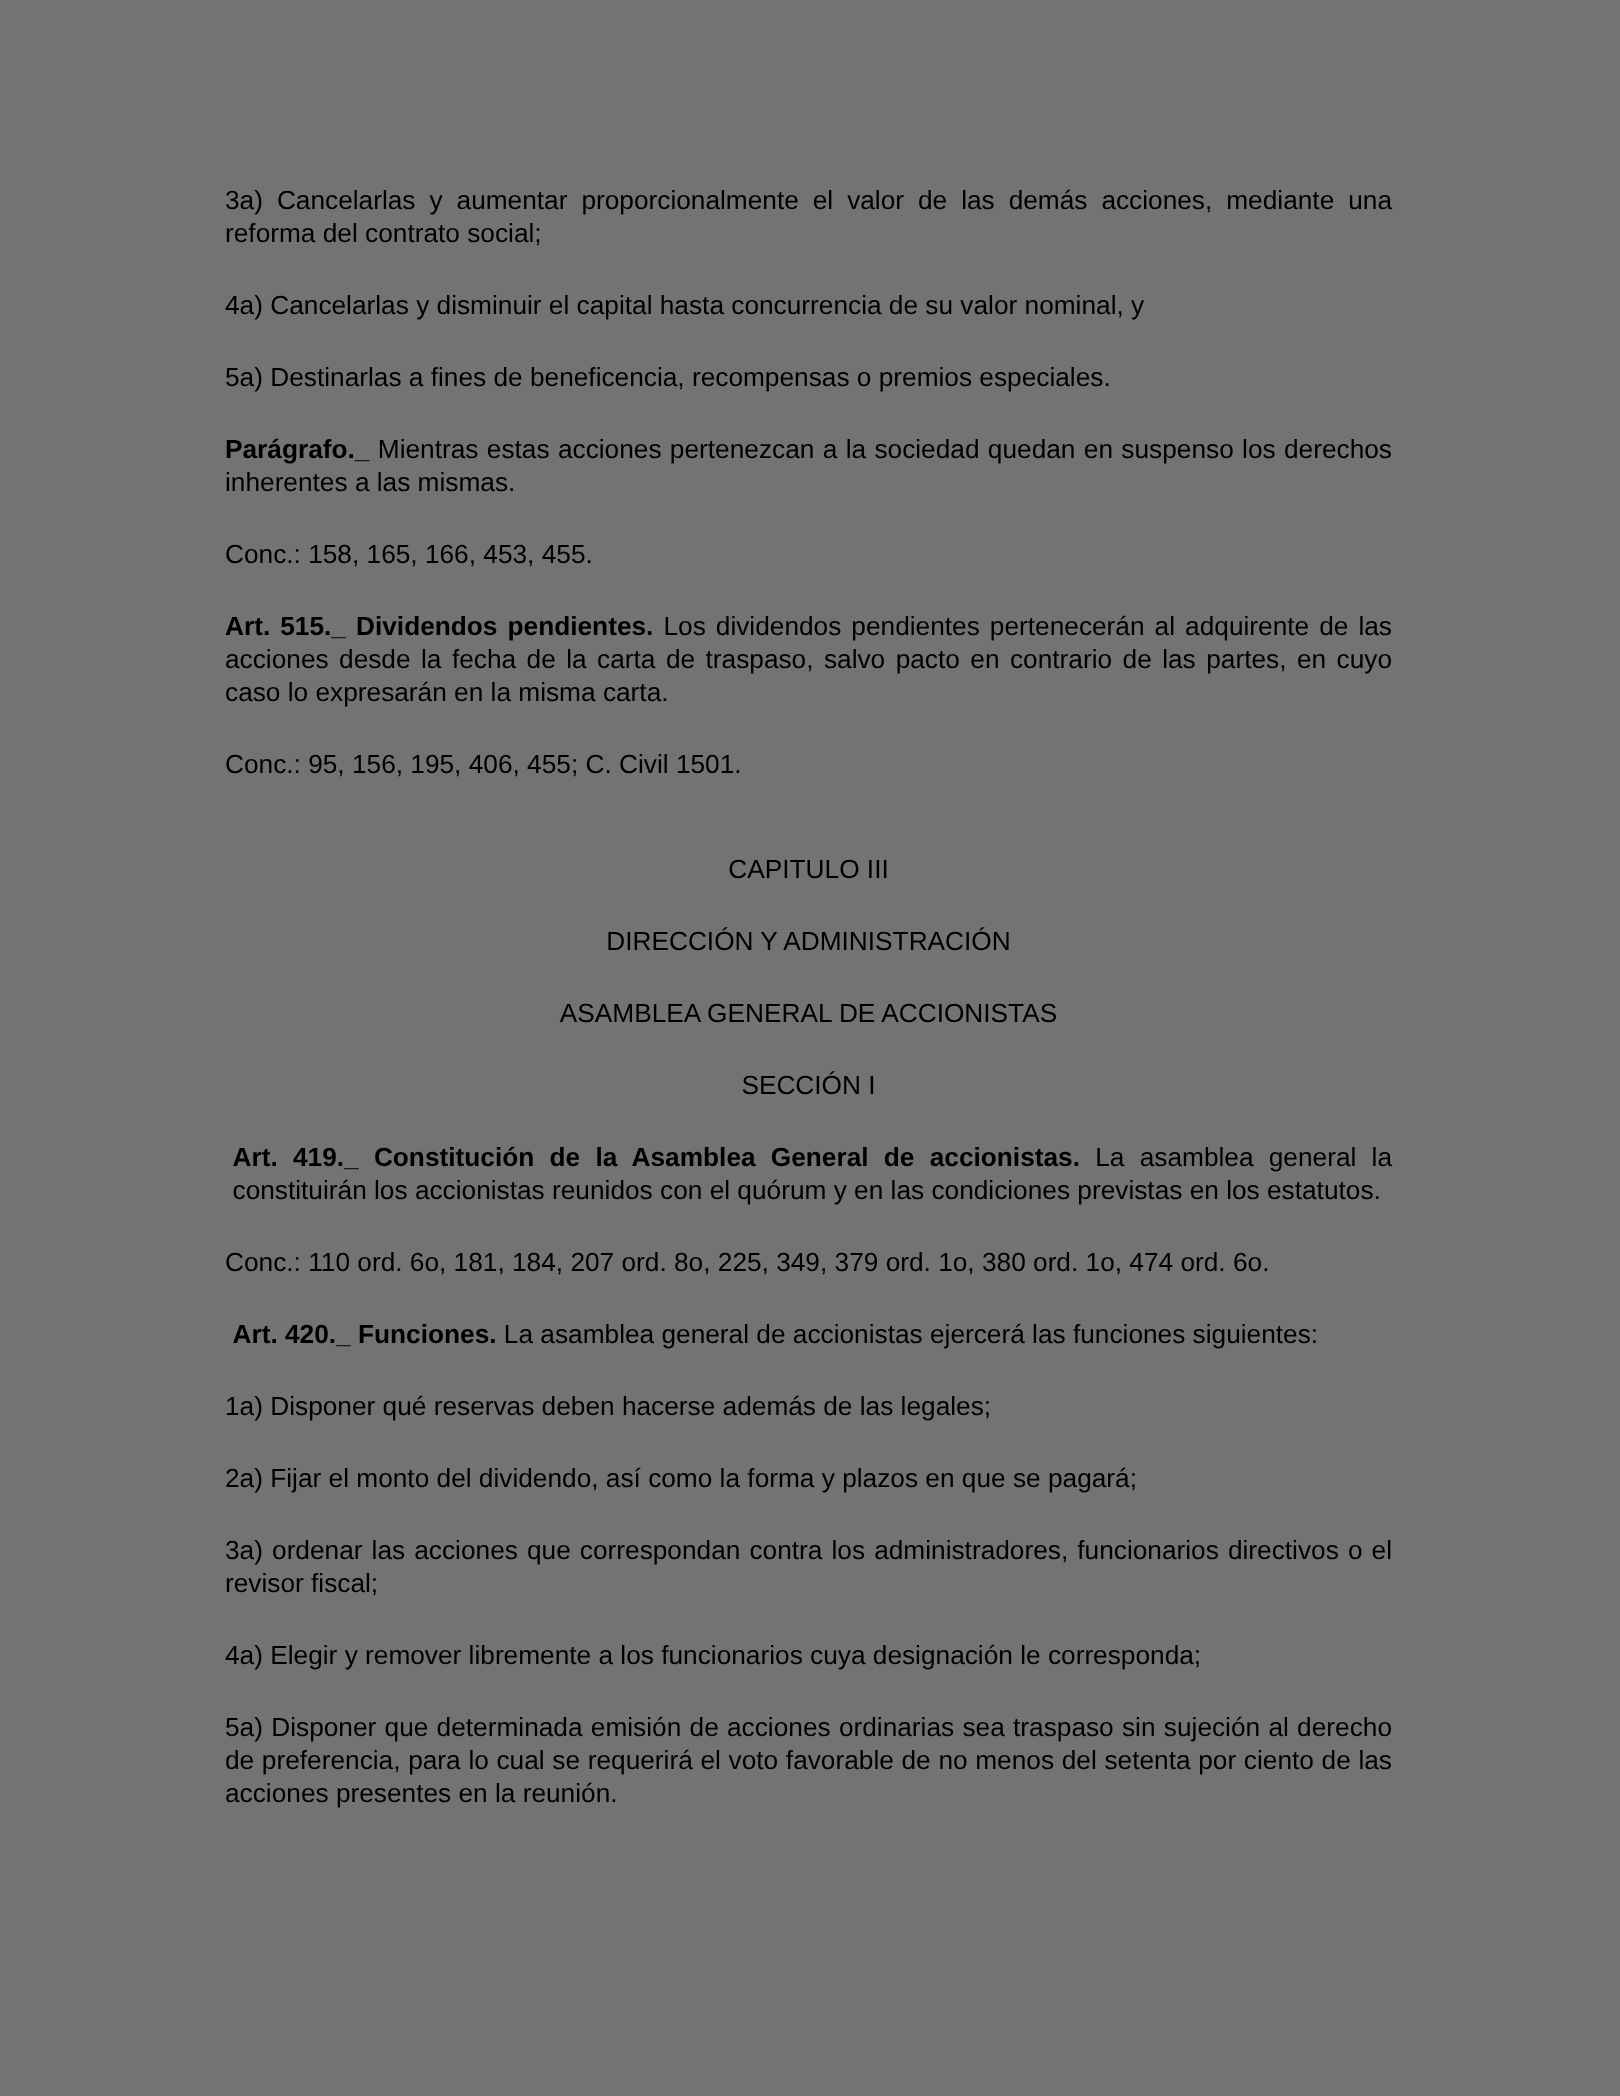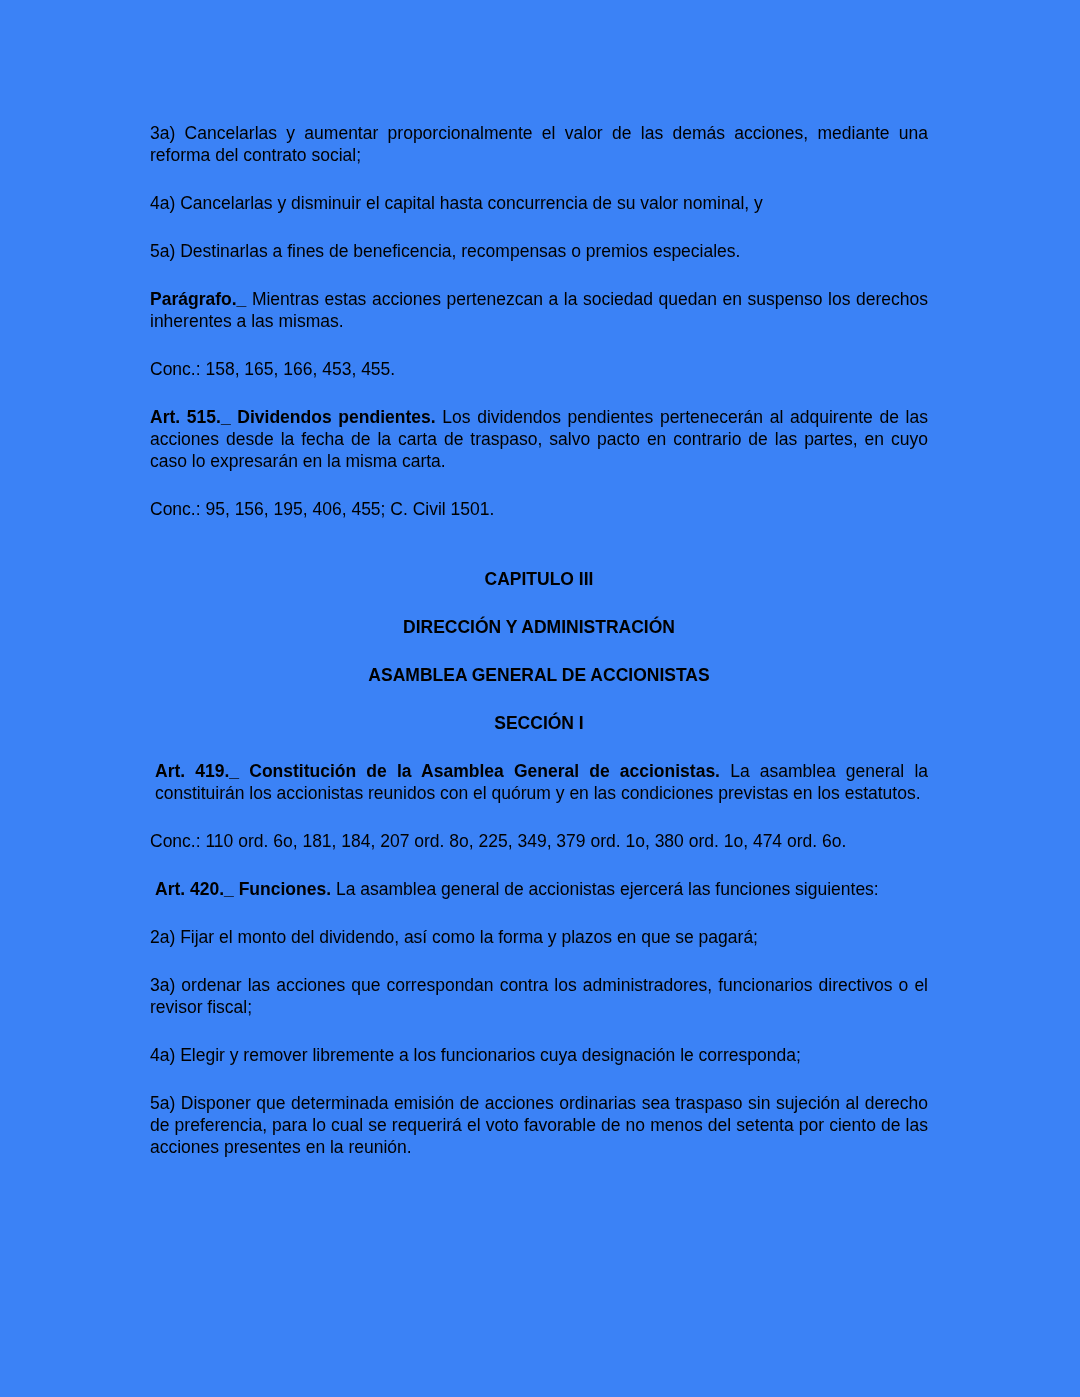--- a/index.html
+++ b/index.html
@@ -12,32 +12,32 @@
     height: 1397px;
     overflow: hidden;
     font-family: "Liberation Sans", sans-serif;
     color: #000000;
   }
   .page {
     box-sizing: border-box;
     width: 1080px;
     height: 1397px;
     padding: 122px 152px 40px 150px;
-    background: #3b82f6;
+    background: #737373;
   }
   .block {
     margin: 0 0 26px 0;
     font-size: 17.5px;
     line-height: 22px;
     text-align: justify;
     color: #000000;
   }
   .block.heading {
     text-align: center;
-    font-weight: bold;
+    font-weight: normal;
   }
   .block.section-start {
     margin-top: 48px;
   }
   .block.indent {
     padding-left: 5px;
     margin-top: 26px;
   }
   .block b {
     font-weight: bold;
@@ -55,18 +55,19 @@
       <p class="block conc"><span>Conc.: 158, 165, 166, 453, 455.</span></p>
       <p class="block body"><b>Art. 515._ Dividendos pendientes.</b> <span>Los dividendos pendientes pertenecerán al adquirente de las acciones desde la fecha de la carta de traspaso, salvo pacto en contrario de las partes, en cuyo caso lo expresarán en la misma carta.</span></p>
       <p class="block conc"><span>Conc.: 95, 156, 195, 406, 455; C. Civil 1501.</span></p>
       <p class="block heading section-start"><span>CAPITULO III</span></p>
       <p class="block heading"><span>DIRECCIÓN Y ADMINISTRACIÓN</span></p>
       <p class="block heading"><span>ASAMBLEA GENERAL DE ACCIONISTAS</span></p>
       <p class="block heading"><span>SECCIÓN I</span></p>
       <p class="block body indent"><b>Art. 419._ Constitución de la Asamblea General de accionistas.</b> <span>La asamblea general la constituirán los accionistas reunidos con el quórum y en las condiciones previstas en los estatutos.</span></p>
       <p class="block conc"><span>Conc.: 110 ord. 6o, 181, 184, 207 ord. 8o, 225, 349, 379 ord. 1o, 380 ord. 1o, 474 ord. 6o.</span></p>
       <p class="block body indent"><b>Art. 420._ Funciones.</b> <span>La asamblea general de accionistas ejercerá las funciones siguientes:</span></p>
+      <p class="block body"><span>1a) Disponer qué reservas deben hacerse además de las legales;</span></p>
       <p class="block body"><span>2a) Fijar el monto del dividendo, así como la forma y plazos en que se pagará;</span></p>
       <p class="block body"><span>3a) ordenar las acciones que correspondan contra los administradores, funcionarios directivos o el revisor fiscal;</span></p>
       <p class="block body"><span>4a) Elegir y remover libremente a los funcionarios cuya designación le corresponda;</span></p>
       <p class="block body"><span>5a) Disponer que determinada emisión de acciones ordinarias sea traspaso sin sujeción al derecho de preferencia, para lo cual se requerirá el voto favorable de no menos del setenta por ciento de las acciones presentes en la reunión.</span></p>
     </div>
 </div>
 
 </body></html>

